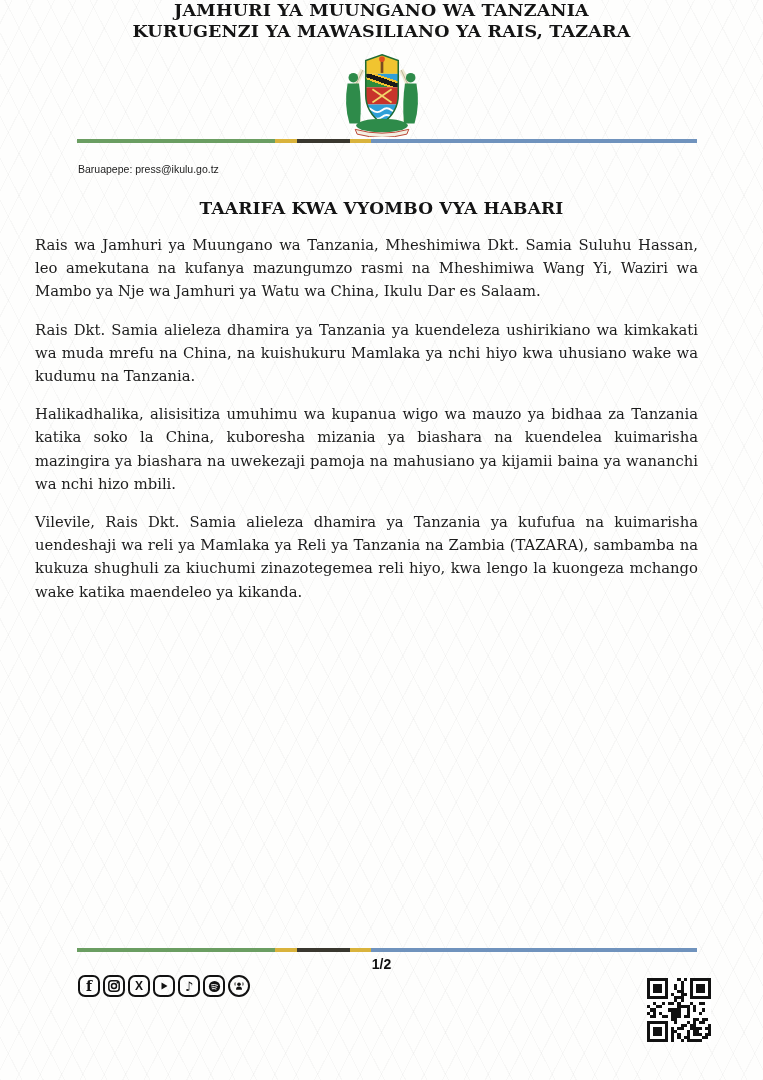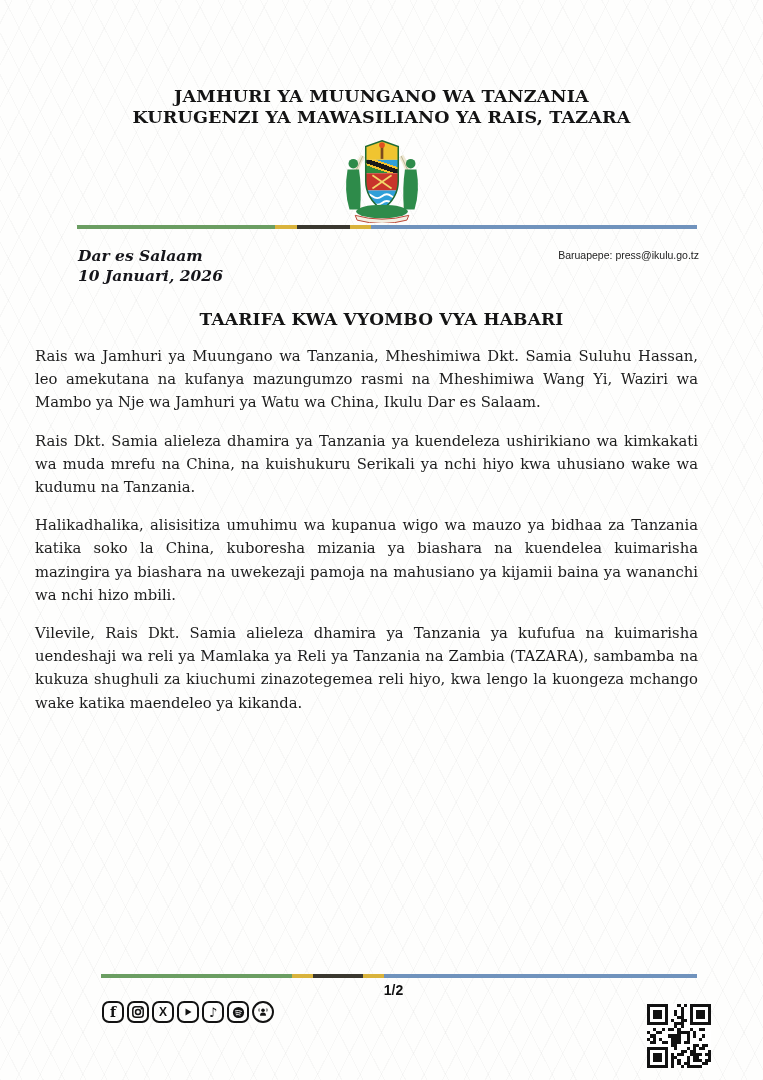--- a/index.html
+++ b/index.html
@@ -12,21 +12,21 @@
     overflow:hidden;
   }
   .page{
     position:absolute;inset:0;
     background-color:#fefefd;
     background-image:
       repeating-linear-gradient(63deg, rgba(130,130,130,0.055) 0 1px, transparent 1px 19px),
       repeating-linear-gradient(-63deg, rgba(130,130,130,0.055) 0 1px, transparent 1px 19px);
   }
   
-  .org-header{padding-top:86px;text-align:center;line-height:21px;}
+  .org-header{text-align:center;line-height:21px;}
   .org-line{font-weight:bold;font-size:17.5px;letter-spacing:0.2px;color:#141414;}
   .emblem-wrap{display:flex;justify-content:center;margin-top:7px;height:88px;}
   
   .flag-rule{display:flex;height:4px;margin:2px 66px 0 77px;}
   .flag-rule .seg-green{width:32%;background:#6b9e62;}
   .flag-rule .seg-y1{width:3.5%;background:#d9b33c;}
   .flag-rule .seg-black{width:8.5%;background:#3a382f;}
   .flag-rule .seg-y2{width:3.5%;background:#d9b33c;}
   .flag-rule .seg-blue{width:52.5%;background:#7093bd;}
   
@@ -38,21 +38,21 @@
   .content{margin-top:15px;padding:0 65px 0 35px;}
   .content p{
     margin:0 0 15px 0;
     font-size:14.8px;
     line-height:23.2px;
     text-align:justify;
     text-justify:inter-word;
     color:#1c1c1c;
   }
   
-  .footer{position:absolute;top:974px;left:0;right:0;padding-left:24px;}
+  .footer{position:absolute;top:948px;left:0;right:0;}
   .page-number{text-align:center;font-family:"Liberation Sans", sans-serif;font-weight:bold;font-size:14px;margin-top:4px;color:#111;}
   .footer-row{display:flex;justify-content:space-between;align-items:flex-start;margin:-14px 52px 0 78px;}
   .social-block{padding-top:17px;}
   .social-icons{display:flex;gap:3px;}
   .sicon{
     width:22px;height:22px;box-sizing:border-box;
     border:2px solid #121212;border-radius:7px;
     display:flex;align-items:center;justify-content:center;
     color:#121212;
   }
@@ -128,32 +128,28 @@
 
   <div class="flag-rule">
     <div class="seg-green"></div>
     <div class="seg-y1"></div>
     <div class="seg-black"></div>
     <div class="seg-y2"></div>
     <div class="seg-blue"></div>
   </div>
 
   <div class="dateline">
-    <div class="dateline-left">
-      <div>Dar es Salaam</div>
-      <div>10 Januari, 2026</div>
-    </div>
     <div class="dateline-email">Baruapepe: press@ikulu.go.tz</div>
   </div>
 
   <div class="doc-title">TAARIFA KWA VYOMBO VYA HABARI</div>
 
   <div class="content">
     <p>Rais wa Jamhuri ya Muungano wa Tanzania, Mheshimiwa Dkt. Samia Suluhu Hassan, leo amekutana na kufanya mazungumzo rasmi na Mheshimiwa Wang Yi, Waziri wa Mambo ya Nje wa Jamhuri ya Watu wa China, Ikulu Dar es Salaam.</p>
-    <p>Rais Dkt. Samia alieleza dhamira ya Tanzania ya kuendeleza ushirikiano wa kimkakati wa muda mrefu na China, na kuishukuru Serikali ya nchi hiyo kwa uhusiano wake wa kudumu na Tanzania.</p>
+    <p>Rais Dkt. Samia alieleza dhamira ya Tanzania ya kuendeleza ushirikiano wa kimkakati wa muda mrefu na China, na kuishukuru Mamlaka ya nchi hiyo kwa uhusiano wake wa kudumu na Tanzania.</p>
     <p>Halikadhalika, alisisitiza umuhimu wa kupanua wigo wa mauzo ya bidhaa za Tanzania katika soko la China, kuboresha mizania ya biashara na kuendelea kuimarisha mazingira ya biashara na uwekezaji pamoja na mahusiano ya kijamii baina ya wananchi wa nchi hizo mbili.</p>
     <p>Vilevile, Rais Dkt. Samia alieleza dhamira ya Tanzania ya kufufua na kuimarisha uendeshaji wa reli ya Mamlaka ya Reli ya Tanzania na Zambia (TAZARA), sambamba na kukuza shughuli za kiuchumi zinazotegemea reli hiyo, kwa lengo la kuongeza mchango wake katika maendeleo ya kikanda.</p>
   </div>
 
   <div class="footer">
     <div class="flag-rule" style="margin-top:0;">
       <div class="seg-green"></div>
       <div class="seg-y1"></div>
       <div class="seg-black"></div>
       <div class="seg-y2"></div>

